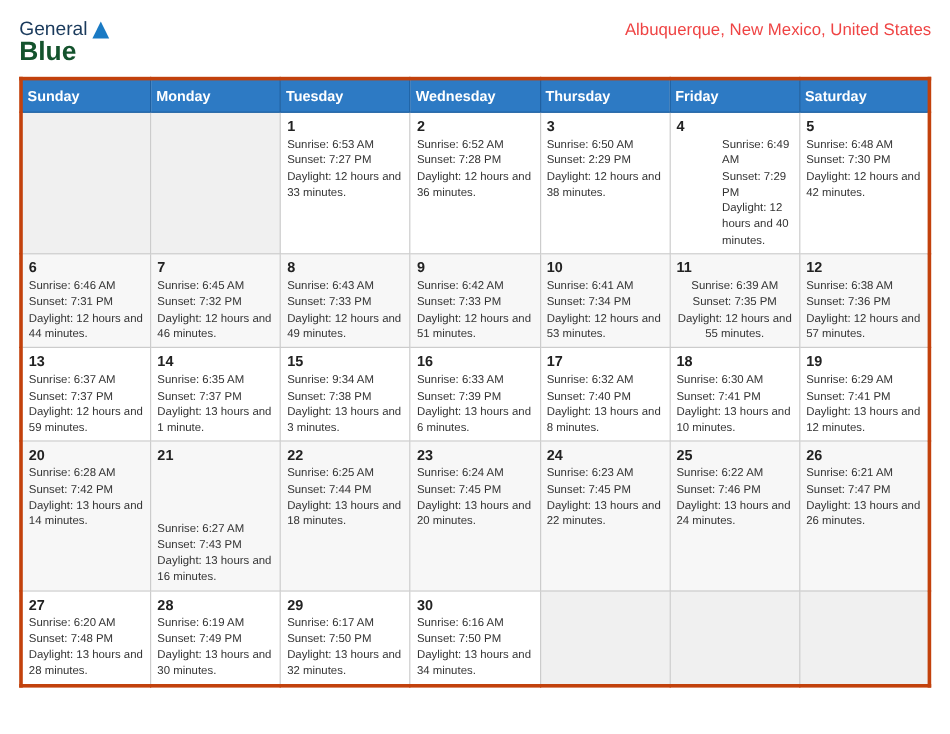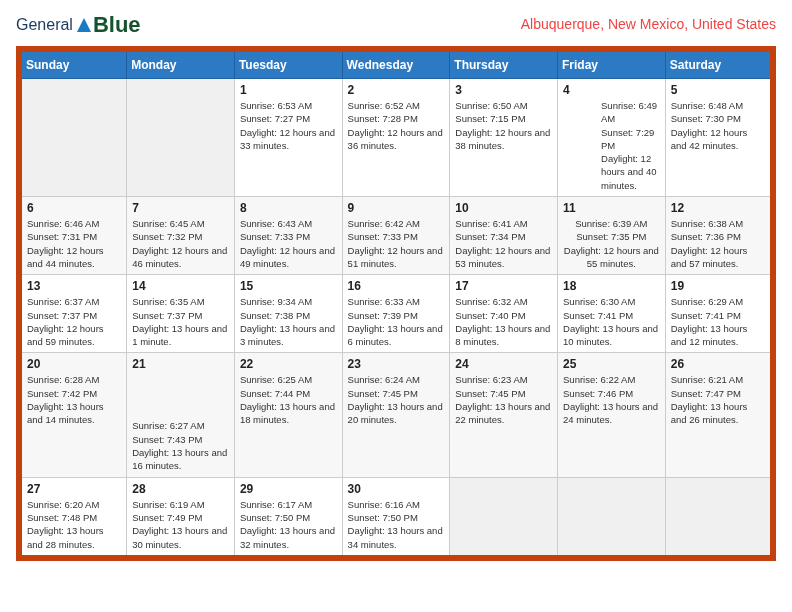--- a/index.html
+++ b/index.html
@@ -11,40 +11,41 @@
       padding: 16px;
     }
     .header {
       display: flex;
       justify-content: space-between;
       align-items: flex-start;
       margin-bottom: 8px;
     }
     .logo {
       display: flex;
+      flex-direction: column;
       align-items: flex-start;
     }
     .logo-general { color: #1a3a5c; }
     .logo-blue { color: #1a7ac4; }
     .title-block {
       text-align: right;
     }
     .cal-title {
       font-size: 30px;
       color: #1a3a5c;
       font-weight: normal;
     }
     .cal-subtitle {
       font-size: 14px;
       color: #ef4444;
     }
     .calendar {
       width: 100%;
       border-collapse: collapse;
-      border: 6px solid #c2410c;
+      border: 3px solid #c2410c;
     }
     .calendar th {
       background-color: #2d7ac4;
       color: #fff;
       font-size: 12px;
       font-weight: bold;
       padding: 6px 4px;
       text-align: left;
       border: 1px solid #2060a0;
     }
@@ -118,21 +119,21 @@
         </td>
         <td>
           <span class="day-num">2</span>
           <div class="day-info" style="white-space: pre-line;">Sunrise: 6:52 AM
 Sunset: 7:28 PM
 Daylight: 12 hours and 36 minutes.</div>
         </td>
         <td>
           <span class="day-num">3</span>
           <div class="day-info" style="white-space: pre-line;">Sunrise: 6:50 AM
-Sunset: 7:15 PM
+Sunset: 2:29 PM
 Daylight: 12 hours and 38 minutes.</div>
         </td>
         <td>
           <span class="day-num">4</span>
           <div class="day-info" style="white-space: pre-line; margin-left: 38px;">Sunrise: 6:49 AM
 Sunset: 7:29 PM
 Daylight: 12 hours and 40 minutes.</div>
         </td>
         <td>
           <span class="day-num">5</span>

